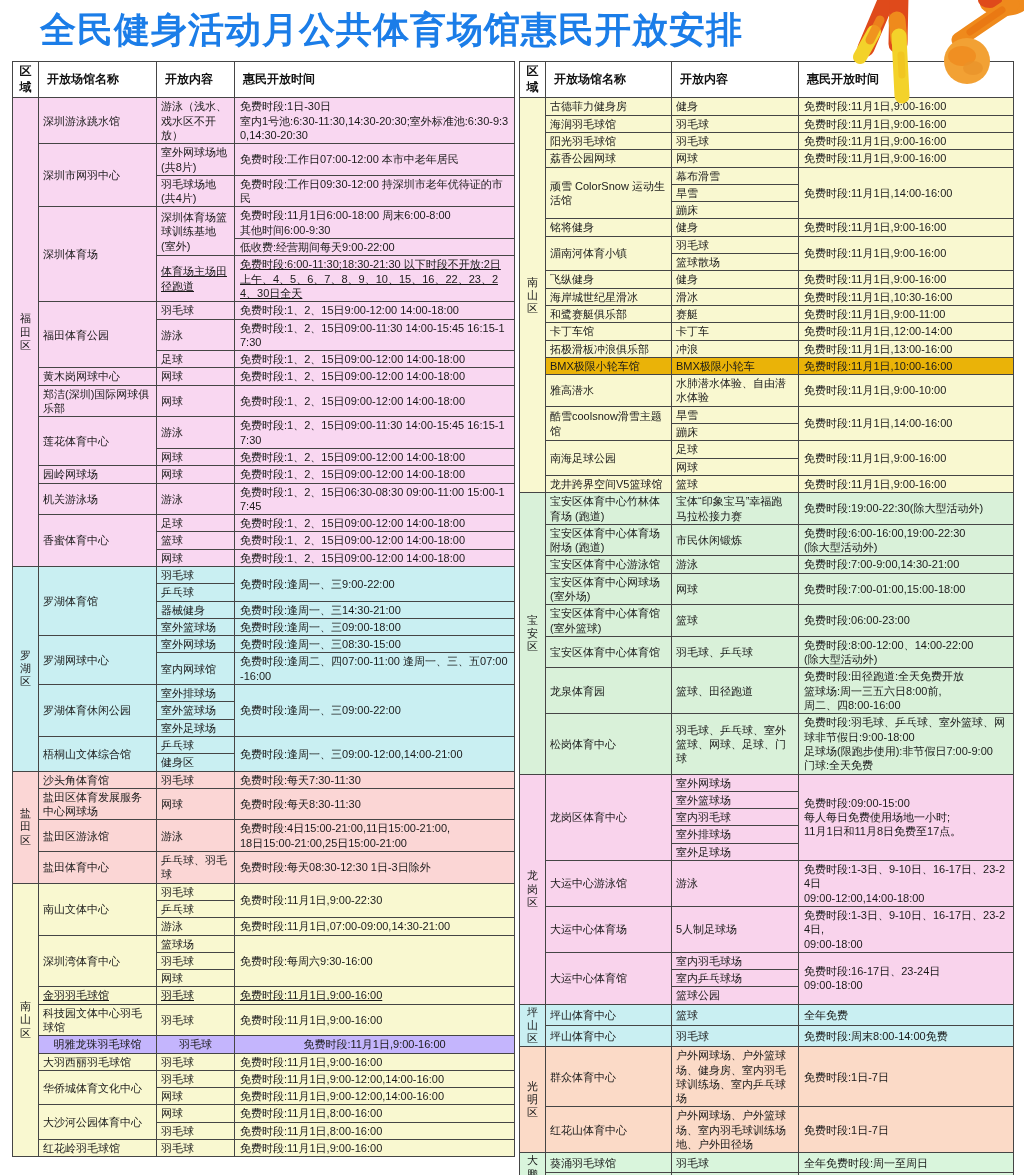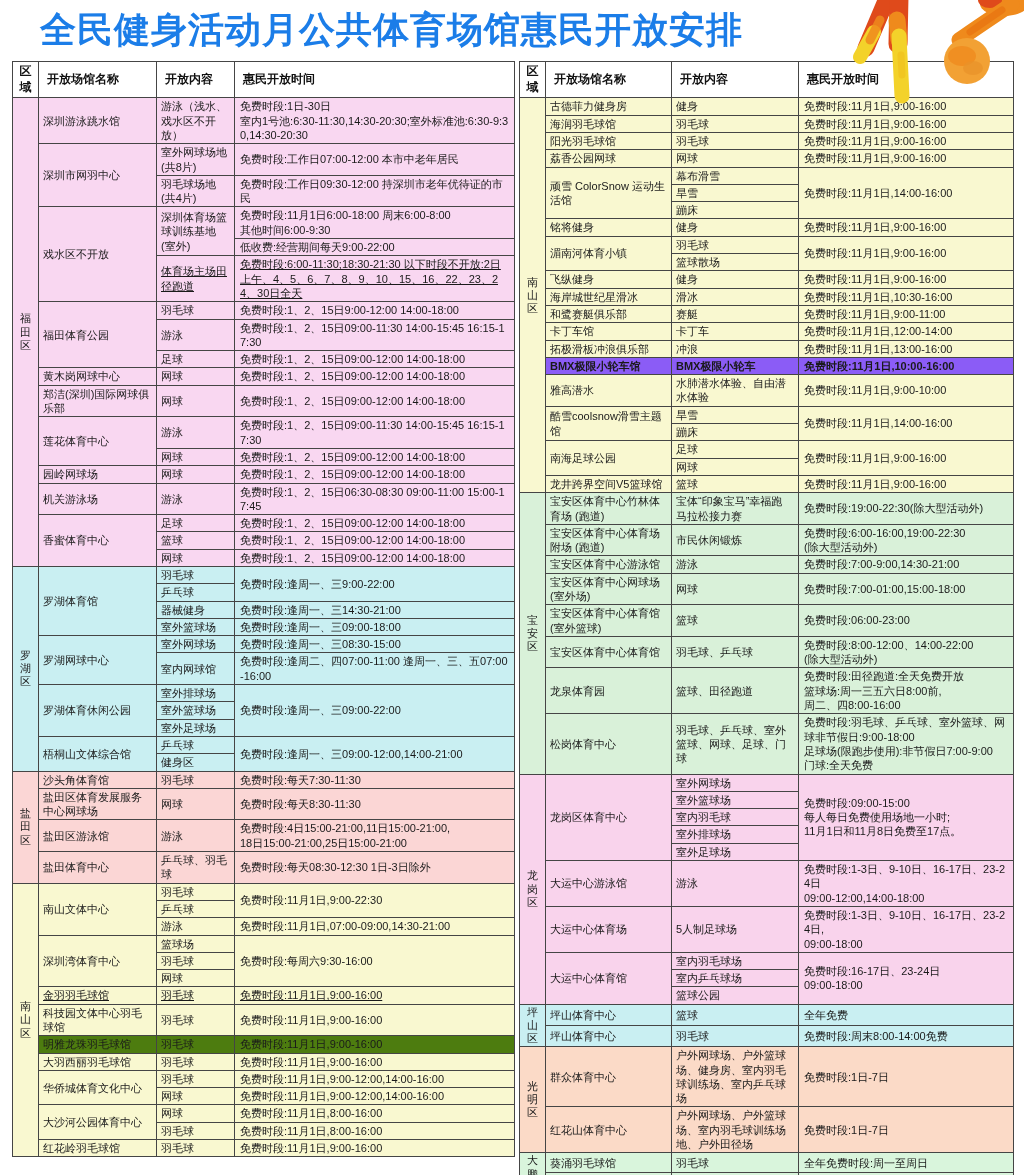--- a/index.html
+++ b/index.html
@@ -96,21 +96,21 @@
           <td class="venue" rowspan="2">深圳市网羽中心</td>
           <td class="content">室外网球场地 (共8片)</td>
           <td class="time">免费时段:工作日07:00-12:00  本市中老年居民</td>
         </tr>
         <tr style="background: rgb(249, 215, 241);">
           <td class="content">羽毛球场地
 (共4片)</td>
           <td class="time">免费时段:工作日09:30-12:00  持深圳市老年优待证的市民</td>
         </tr>
         <tr style="background: rgb(249, 215, 241);">
-          <td class="venue" rowspan="3">戏水区不开放</td>
+          <td class="venue" rowspan="3">深圳体育场</td>
           <td class="content" rowspan="2">深圳体育场篮球训练基地 (室外)</td>
           <td class="time">免费时段:11月1日6:00-18:00 周末6:00-8:00
 其他时间6:00-9:30</td>
         </tr>
         <tr style="background: rgb(249, 215, 241);">
           <td class="time">低收费:经营期间每天9:00-22:00</td>
         </tr>
         <tr style="background: rgb(249, 215, 241); text-decoration: underline;">
           <td class="content">体育场主场田径跑道</td>
           <td class="time">免费时段:6:00-11:30;18:30-21:30 以下时段不开放:2日上午、4、5、6、7、8、9、10、15、16、22、23、24、30日全天</td>
@@ -270,21 +270,21 @@
         <tr style="background: rgb(249, 248, 208); text-decoration: underline;">
           <td class="venue">金羽羽毛球馆</td>
           <td class="content">羽毛球</td>
           <td class="time">免费时段:11月1日,9:00-16:00</td>
         </tr>
         <tr style="background: rgb(249, 248, 208);">
           <td class="venue">科技园文体中心羽毛球馆</td>
           <td class="content">羽毛球</td>
           <td class="time">免费时段:11月1日,9:00-16:00</td>
         </tr>
-        <tr style="background: #4d7c0f;">
+        <tr style="background: #c4b5fd; text-align: center;">
           <td class="venue">明雅龙珠羽毛球馆</td>
           <td class="content">羽毛球</td>
           <td class="time">免费时段:11月1日,9:00-16:00</td>
         </tr>
         <tr style="background: rgb(249, 248, 208);">
           <td class="venue">大羽西丽羽毛球馆</td>
           <td class="content">羽毛球</td>
           <td class="time">免费时段:11月1日,9:00-16:00</td>
         </tr>
         <tr style="background: rgb(249, 248, 208);">
@@ -391,21 +391,21 @@
         <tr style="background: rgb(249, 248, 208);">
           <td class="venue">卡丁车馆</td>
           <td class="content">卡丁车</td>
           <td class="time">免费时段:11月1日,12:00-14:00</td>
         </tr>
         <tr style="background: rgb(249, 248, 208); padding-left: 16px;">
           <td class="venue">拓极滑板冲浪俱乐部</td>
           <td class="content">冲浪</td>
           <td class="time">免费时段:11月1日,13:00-16:00</td>
         </tr>
-        <tr style="background: #8b5cf6; font-weight: bold;">
+        <tr style="background: #eab308;">
           <td class="venue">BMX极限小轮车馆</td>
           <td class="content">BMX极限小轮车</td>
           <td class="time">免费时段:11月1日,10:00-16:00</td>
         </tr>
         <tr style="background: rgb(249, 248, 208);">
           <td class="venue">雅高潜水</td>
           <td class="content">水肺潜水体验、自由潜水体验</td>
           <td class="time">免费时段:11月1日,9:00-10:00</td>
         </tr>
         <tr style="background: rgb(249, 248, 208);">

